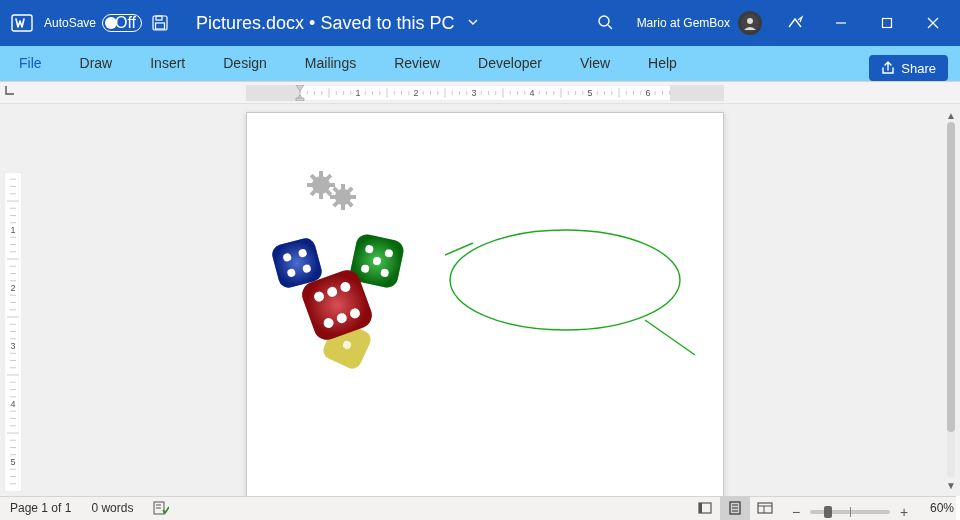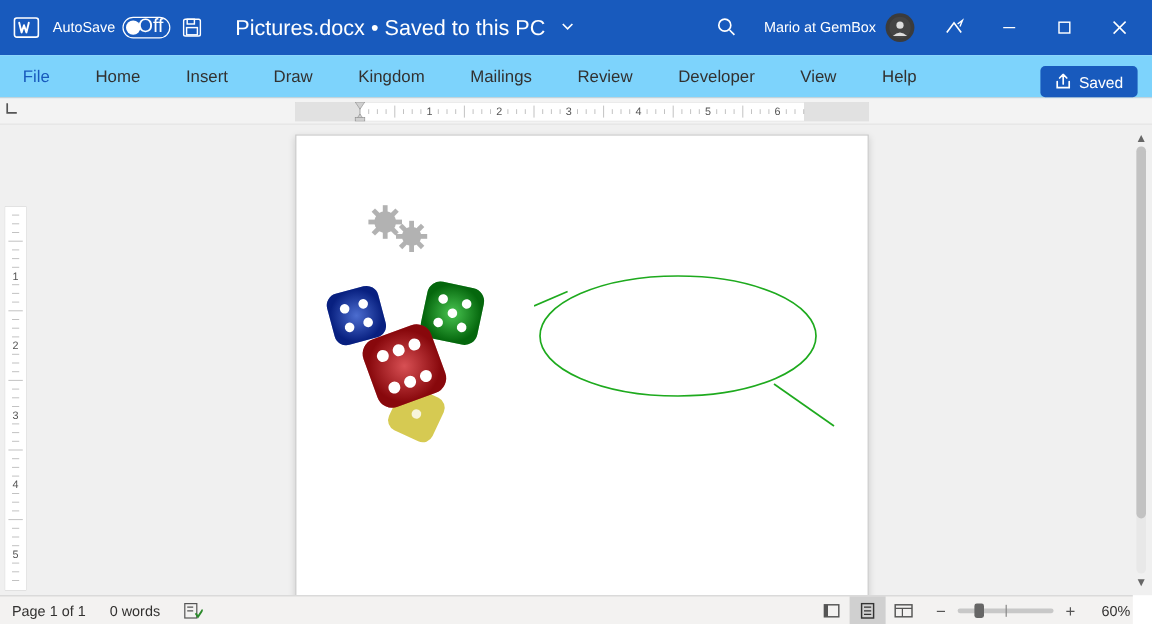--- a/index.html
+++ b/index.html
@@ -112,26 +112,26 @@
   }
   .scrollbar-v .track { position:absolute; top:14px; bottom:14px; left:3px; width:8px; background:#e8e8e8; border-radius:4px; }
   .scrollbar-v .thumb { position:absolute; top:14px; left:3px; width:8px; height:310px; background:#c2c2c2; border-radius:4px; }
   .scrollbar-v .arrow { position:absolute; left:0; width:14px; height:14px; display:flex; align-items:center; justify-content:center; color:#666; font-size:10px;}
   .scrollbar-v .arrow.up { top:0; }
   .scrollbar-v .arrow.down { bottom:0; }
 
   
   .statusbar {
     position:absolute;
-    left:0; right:16px; bottom:0;
+    left:0; right:4px; bottom:0;
     height:24px;
     background:#f3f2f1;
     border-top:1px solid #d4d4d4;
     display:flex;
-    align-items:center;
+    align-items:flex-end;
     font-size:12px;
     color:#323130;
   }
   .statusbar .item { padding: 0 10px; height:24px; display:flex; align-items:center; gap:4px;}
   .statusbar .spacer { flex:1; }
   .view-btn { width:30px; height:24px; display:flex; align-items:center; justify-content:center; }
   .view-btn.active { background:#d0d0d0; }
   .zoom { display:flex; align-items:center; gap:6px; padding:0 8px;}
   .zoom .slider {
     width:80px; height:4px; background:#c8c8c8; position:relative; border-radius:2px;
@@ -216,36 +216,35 @@
       <svg width="12" height="12" viewBox="0 0 12 12">
           <line x1="1" y1="1" x2="11" y2="11" stroke="#fff" stroke-width="1.3"></line>
           <line x1="11" y1="1" x2="1" y2="11" stroke="#fff" stroke-width="1.3"></line>
         </svg>
     </div>
   </div>
 </div>
 
 <div class="ribbon">
   <div class="tab file">File</div>
-  <div class="tab">Home</div>
+  <div class="tab">Draw</div>
   <div class="tab">Insert</div>
-  <div class="tab">Draw</div>
-  <div class="tab">Kingdom</div>
+  <div class="tab">Design</div>
   <div class="tab">Mailings</div>
   <div class="tab">Review</div>
   <div class="tab">Developer</div>
   <div class="tab">View</div>
   <div class="tab">Help</div>
   <div class="spacer"></div>
   <div class="share-btn">
     <svg width="14" height="14" viewBox="0 0 14 14">
         <path d="M7 9 L7 1 M4 4 L7 1 L10 4" fill="none" stroke="#fff" stroke-width="1.4" stroke-linecap="round" stroke-linejoin="round"></path>
         <path d="M2 7 V12 H12 V7" fill="none" stroke="#fff" stroke-width="1.4" stroke-linecap="round"></path>
       </svg>
-    <span>Saved</span>
+    <span>Share</span>
   </div>
 </div>
 
 <div class="ruler-row">
   <div class="ruler-left">
     <svg width="12" height="12" viewBox="0 0 12 12">
         <path d="M2 2 V10 H10" fill="none" stroke="#555" stroke-width="1.4"></path>
       </svg>
   </div>
   <svg class="ruler-h" width="478" height="16">

